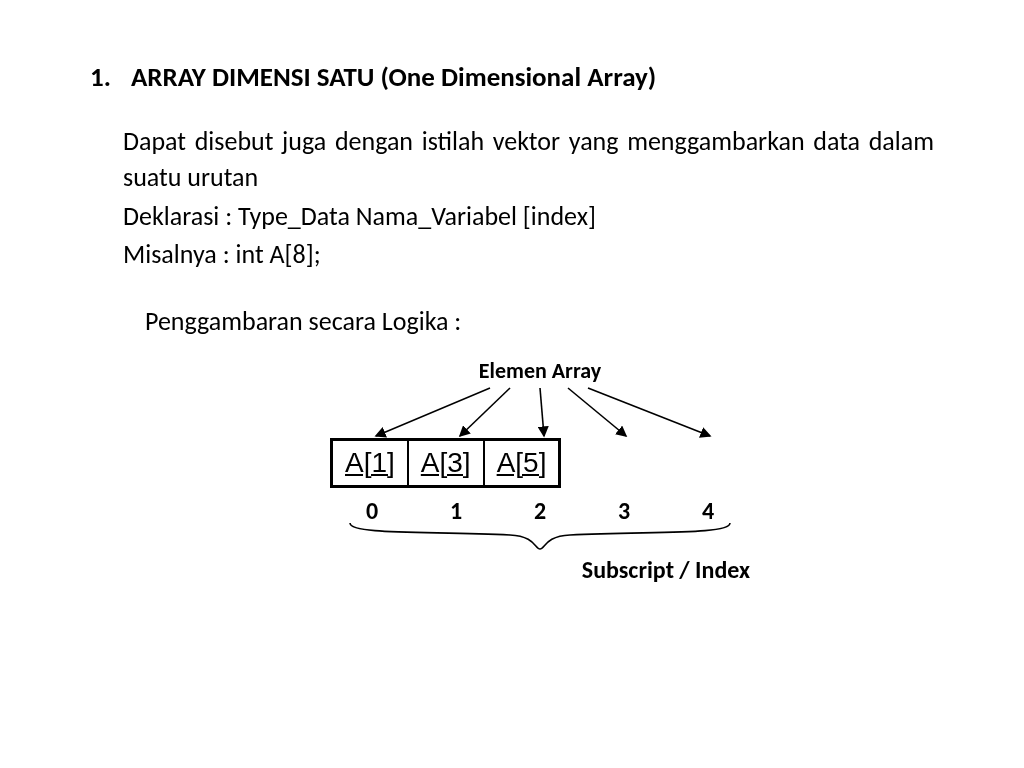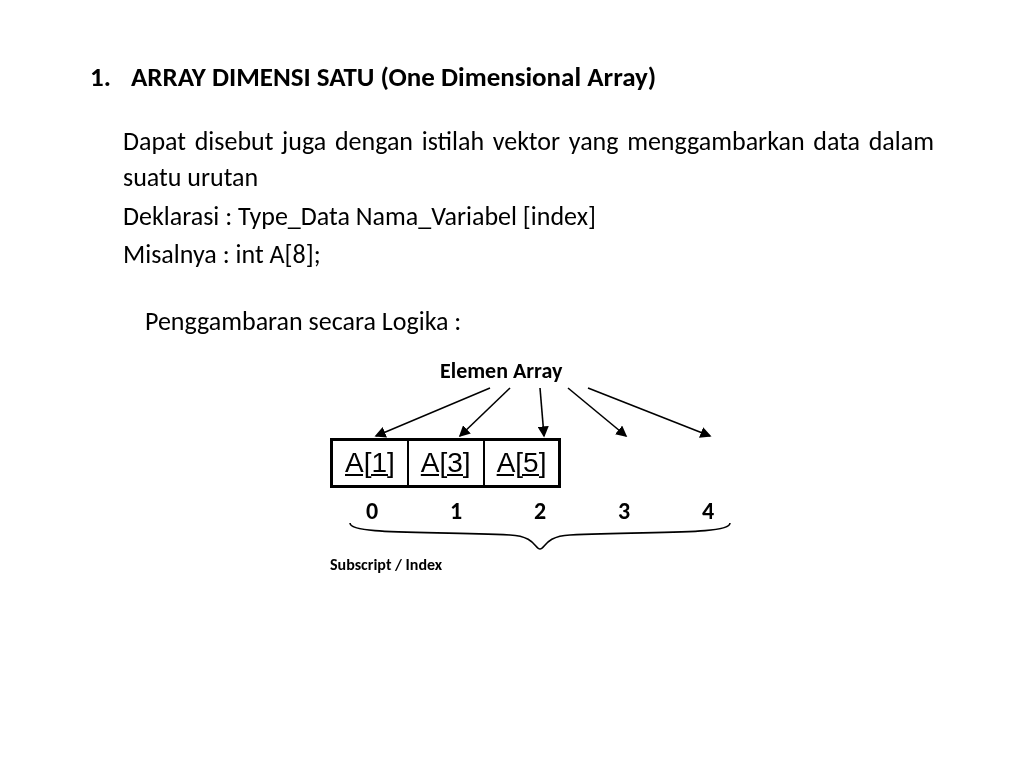--- a/index.html
+++ b/index.html
@@ -39,20 +39,21 @@
     }
     .diagram {
       margin-top: 5px;
       position: relative;
       width: 600px;
       margin-left: 240px;
     }
     .elemen-label {
       font-size: 22px;
       font-weight: bold;
+      text-align: center;
       width: 200px;
       margin-left: 110px;
       margin-bottom: 0;
     }
     .arrows-area {
       position: relative;
       width: 420px;
       height: 54px;
       margin-left: 0;
     }
@@ -82,23 +83,23 @@
       font-weight: bold;
       width: 84px;
     }
     .brace-area {
       position: relative;
       width: 420px;
       height: 30px;
       margin-top: -4px;
     }
     .bottom-label {
-      font-size: 16px;
+      font-size: 24px;
       font-weight: bold;
-      text-align: left;
+      text-align: right;
       width: 420px;
       margin-top: 4px;
     }
     svg { display: block; }
   </style>
 </head>
 <body>
 
 <div class="list-item">
   <span class="list-number">1.</span>

